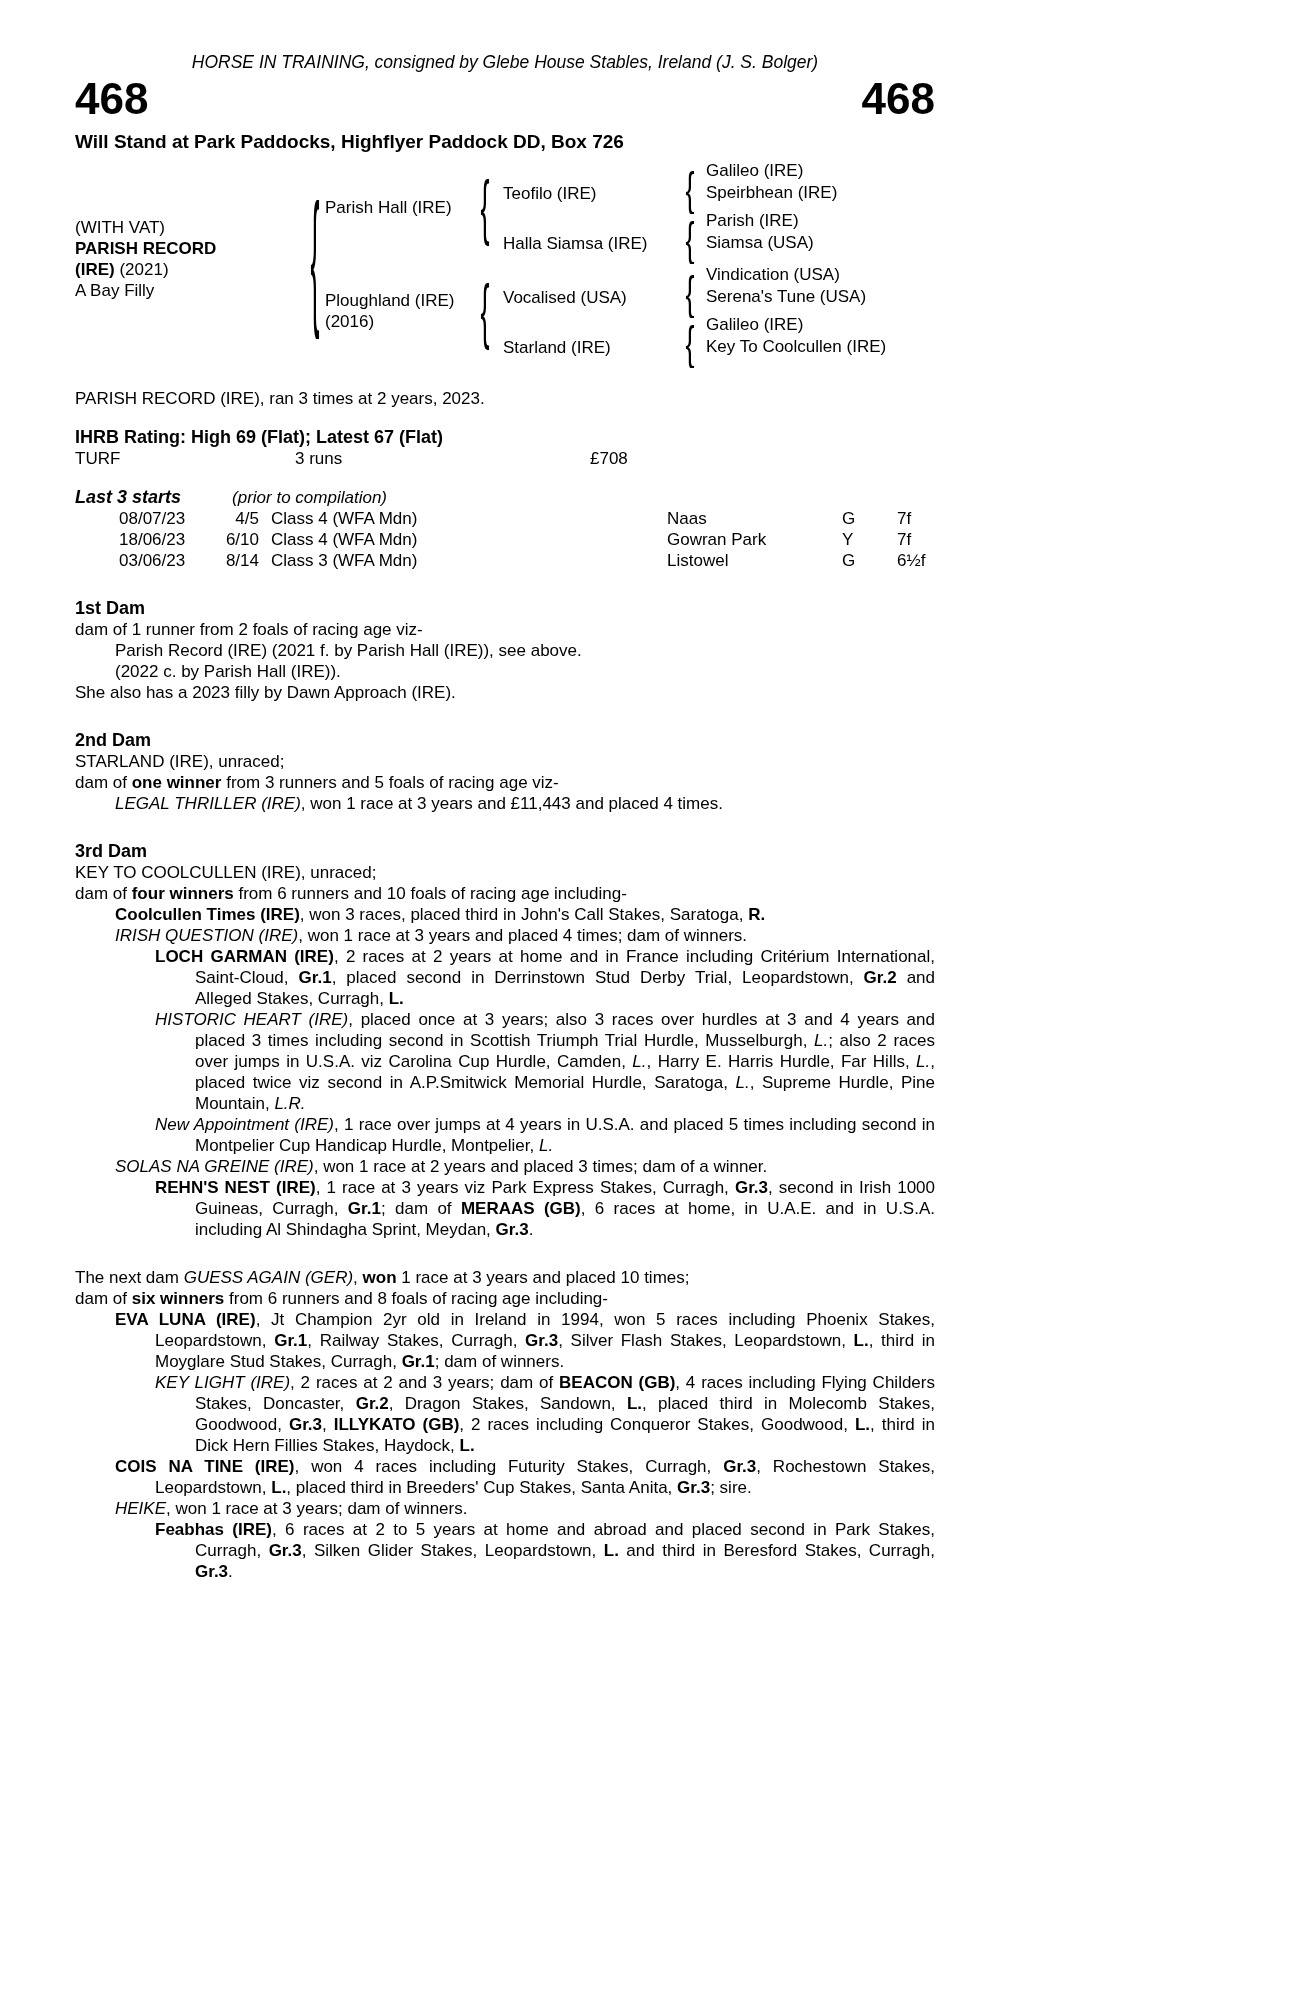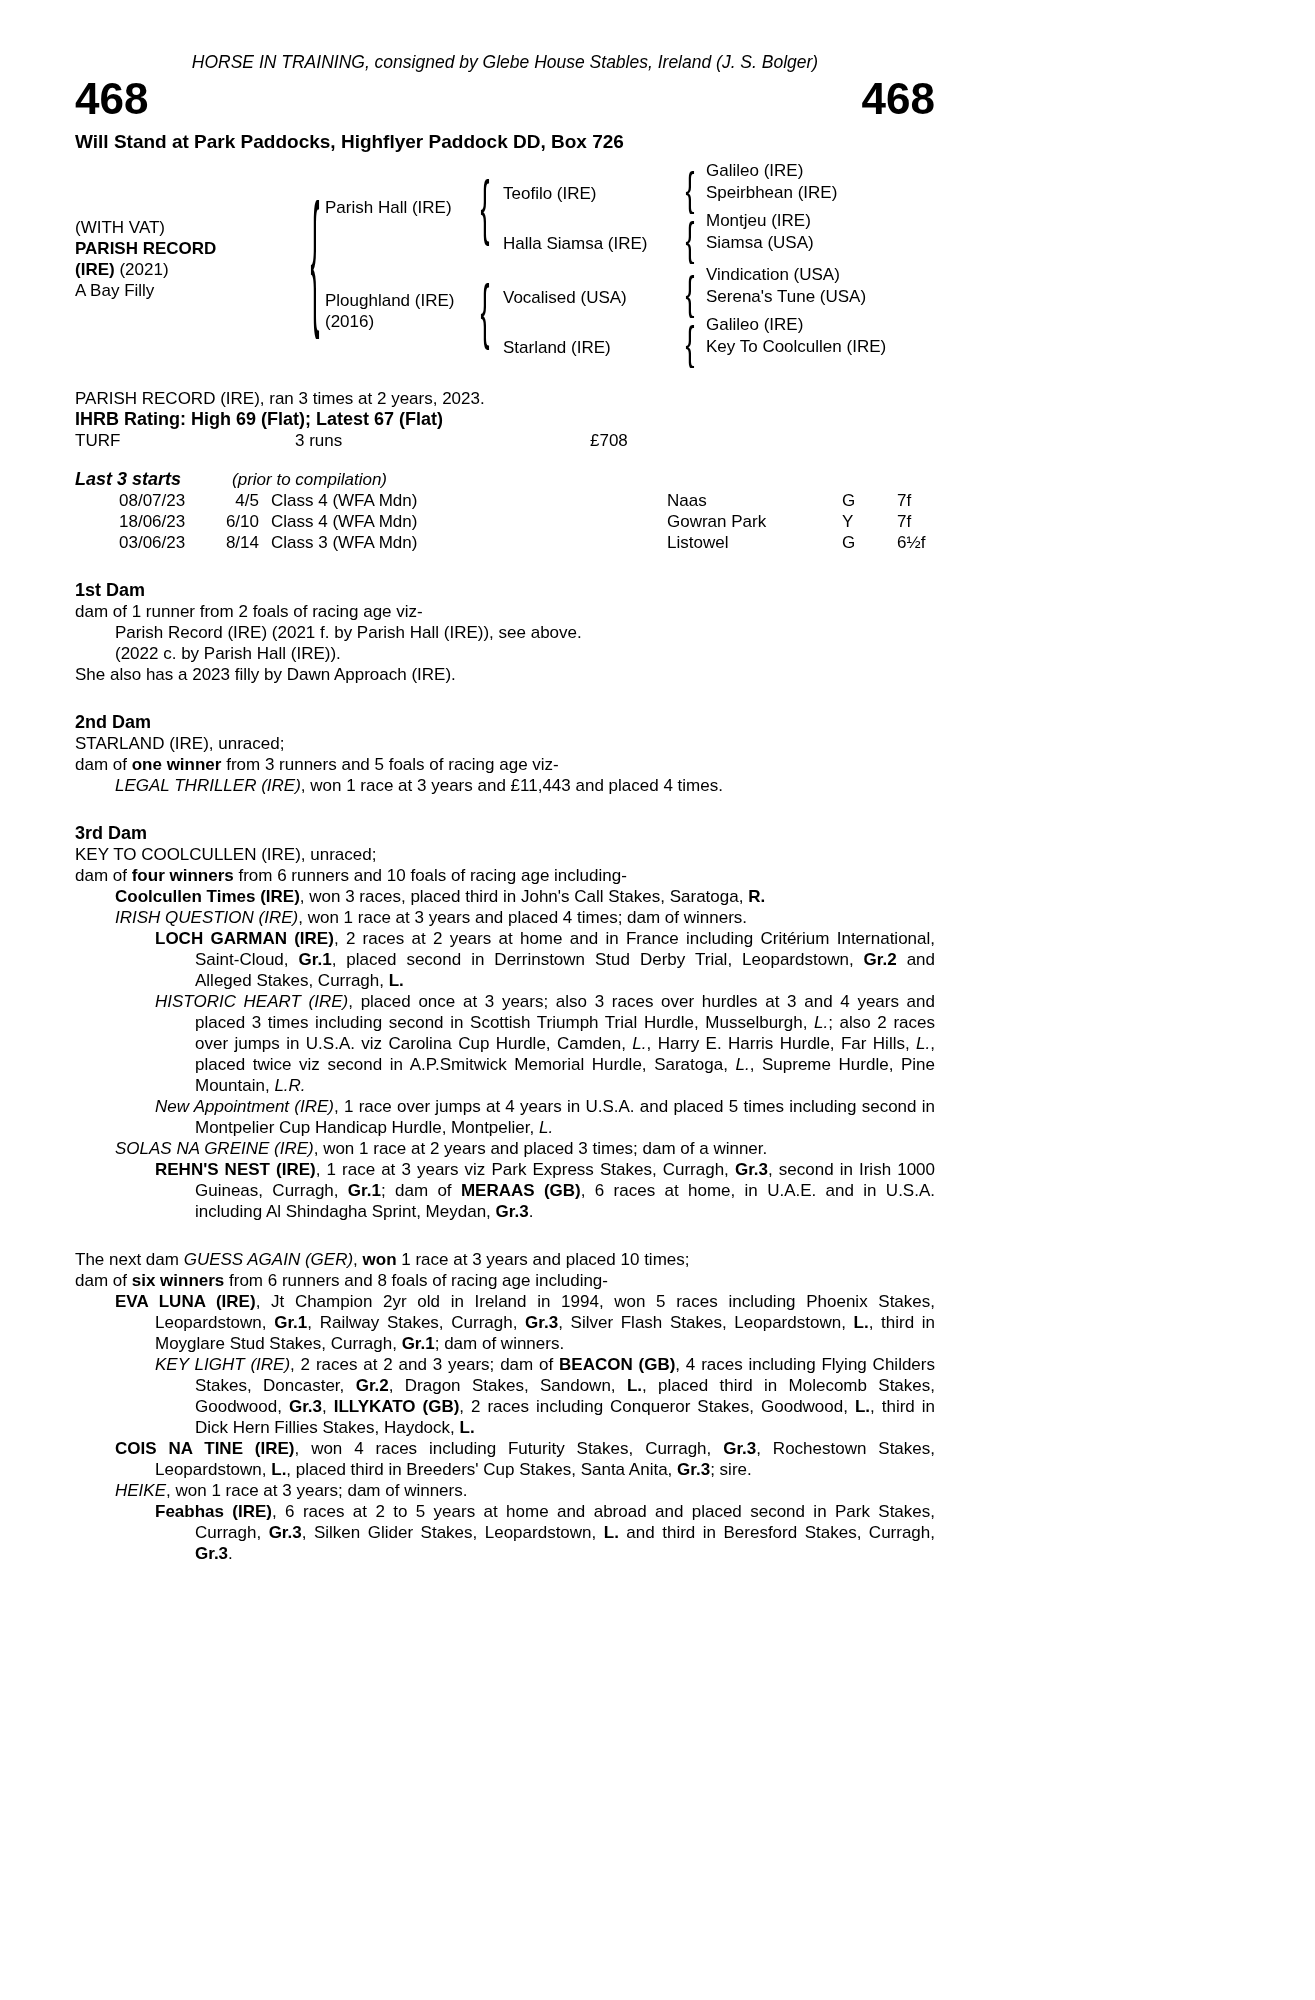--- a/index.html
+++ b/index.html
@@ -37,21 +37,21 @@
 
   .brace { width:20px; display:flex; align-items:center; justify-content:center; overflow:visible; }
   .brace span { display:block; font-size:30px; line-height:30px; font-weight:400; }
   .brace-sm span { transform:scale(0.9,1.55); }
   .brace-md span { transform:scale(0.9,2.4); }
   .brace-lg { align-self:stretch; }
   .brace-lg span { transform:scale(0.9,5.0); }
 
   
   .summary { margin-top:30px; }
-  .rating  { font-weight:bold; font-size:18px; }
+  .rating  { margin-top:18px; font-weight:bold; font-size:18px; }
   .surface-row { display:grid; grid-template-columns:220px 295px 1fr; }
   .starts-heading { margin-top:18px; font-size:18px; }
   .starts-heading .b { font-weight:bold;font-style:italic; }
   .starts-heading .i { font-style:italic; font-size:17px; }
   .start-row { display:grid; grid-template-columns:90px 50px 408px 175px 55px 1fr;margin-left:44px; }
   .col-pos  { text-align:right; }
   .col-race { padding-left:12px; }
 
   
   .sections { margin-top:23px; }
@@ -112,21 +112,21 @@
                 <div>Galileo (IRE)</div>
                 <div>Speirbhean (IRE)</div>
               </div>
             </div>
             <div class="ped-quarter">
               <div class="ped-gen2">Halla Siamsa (IRE)</div>
               <div class="brace brace-sm">
                   <span>{</span>
                 </div>
               <div class="ped-gen3">
-                <div>Montjeu (IRE)</div>
+                <div>Parish (IRE)</div>
                 <div>Siamsa (USA)</div>
               </div>
             </div>
           </div>
         </div>
 
         <div class="ped-half">
           <div class="ped-gen1">
             <div>Ploughland (IRE)</div>
             <div>(2016)</div>

